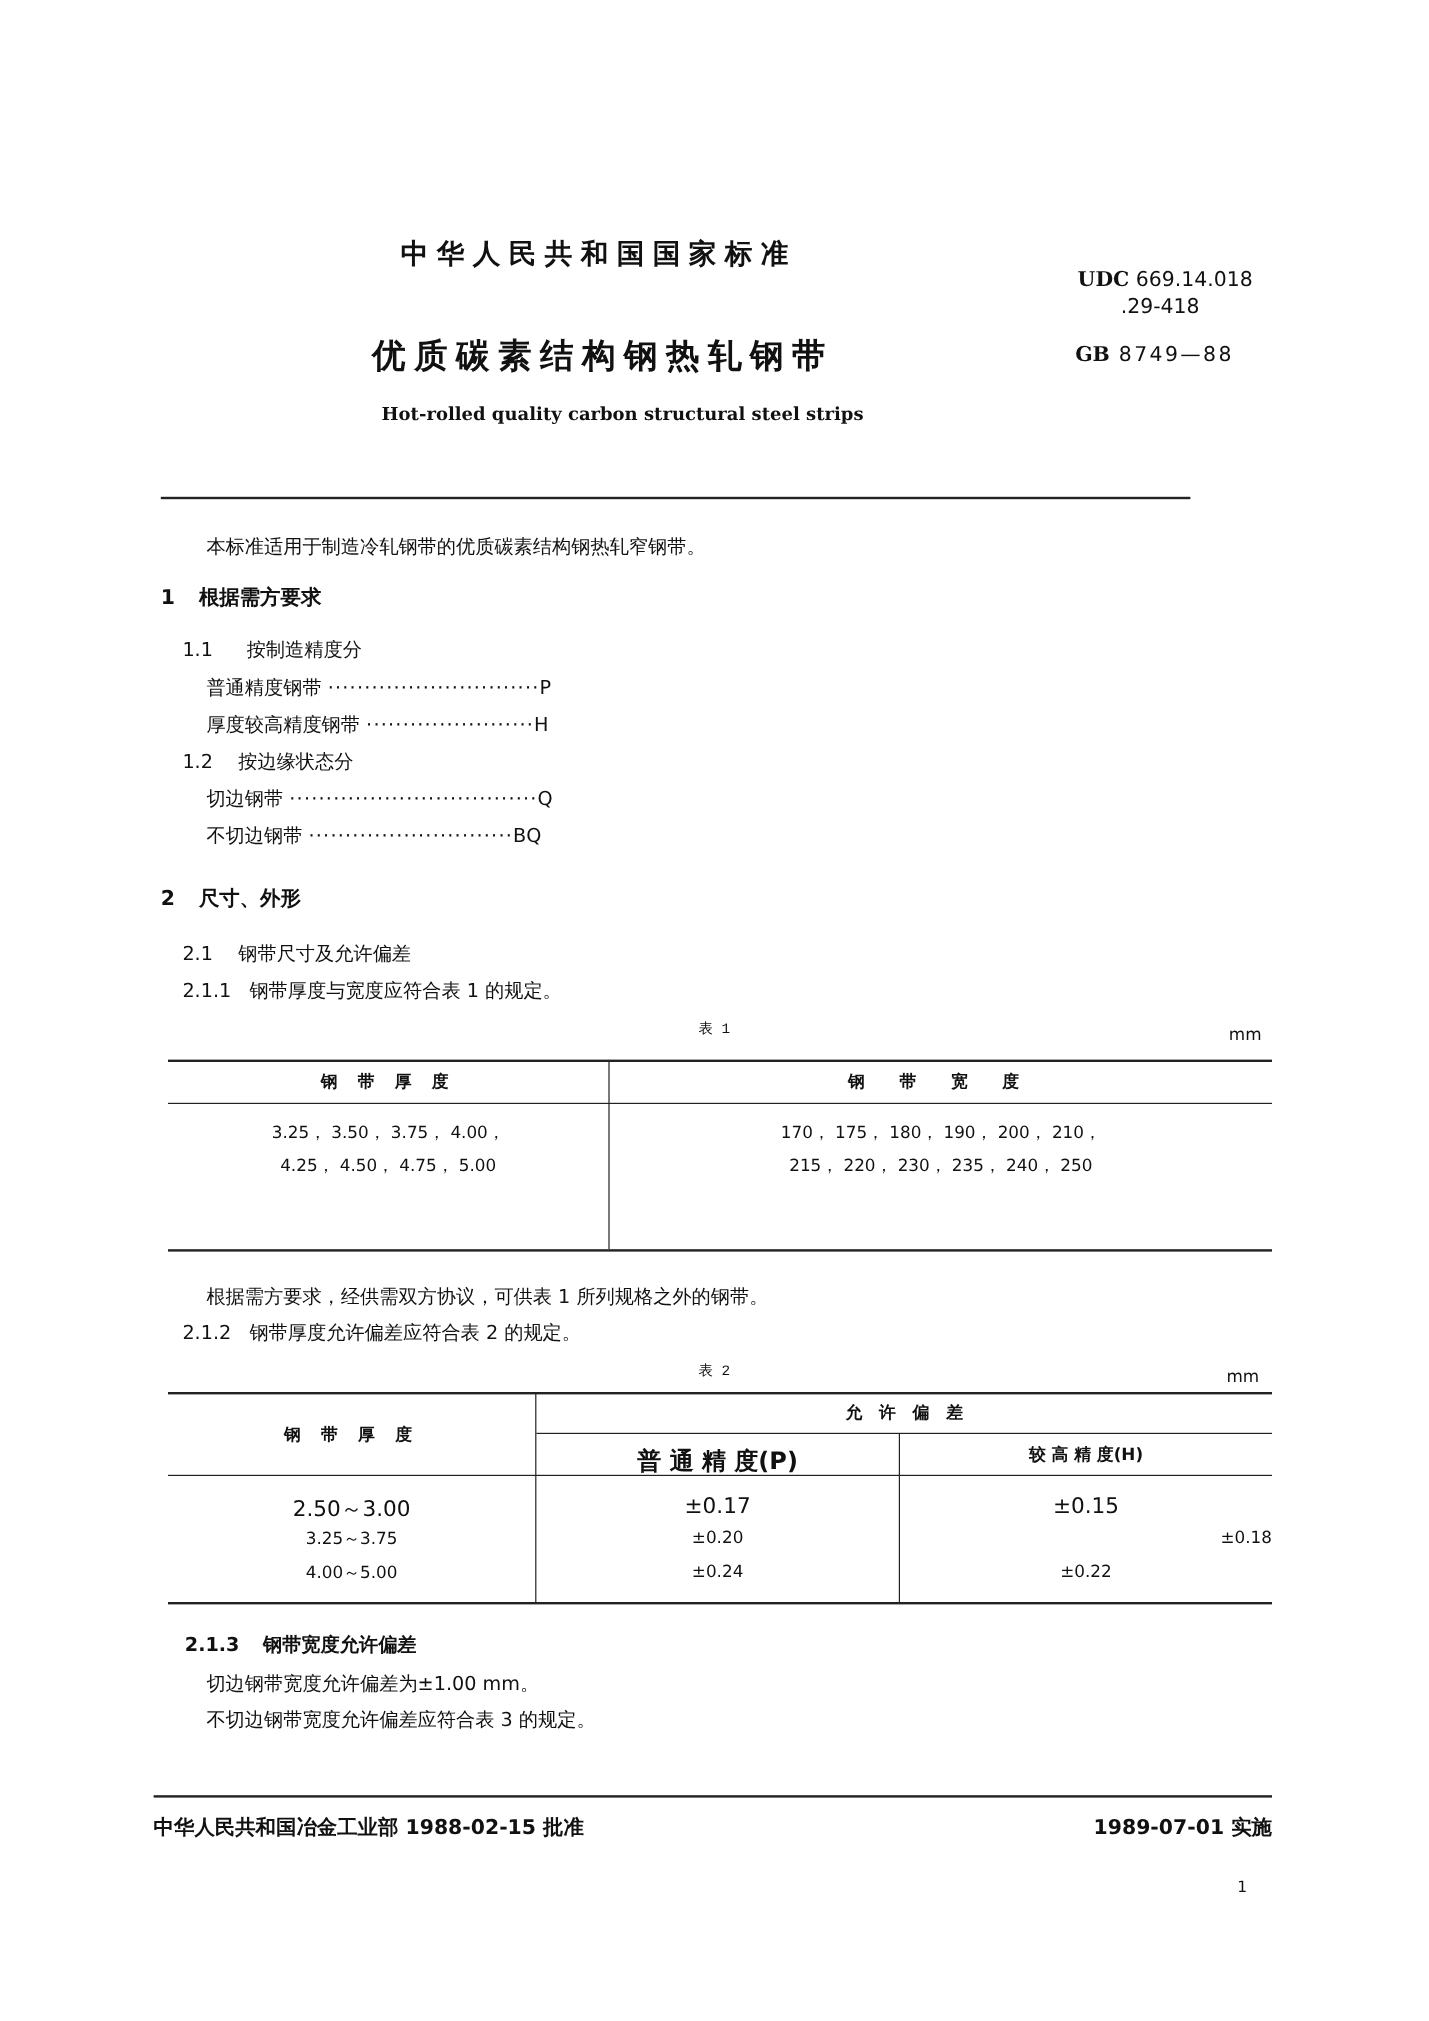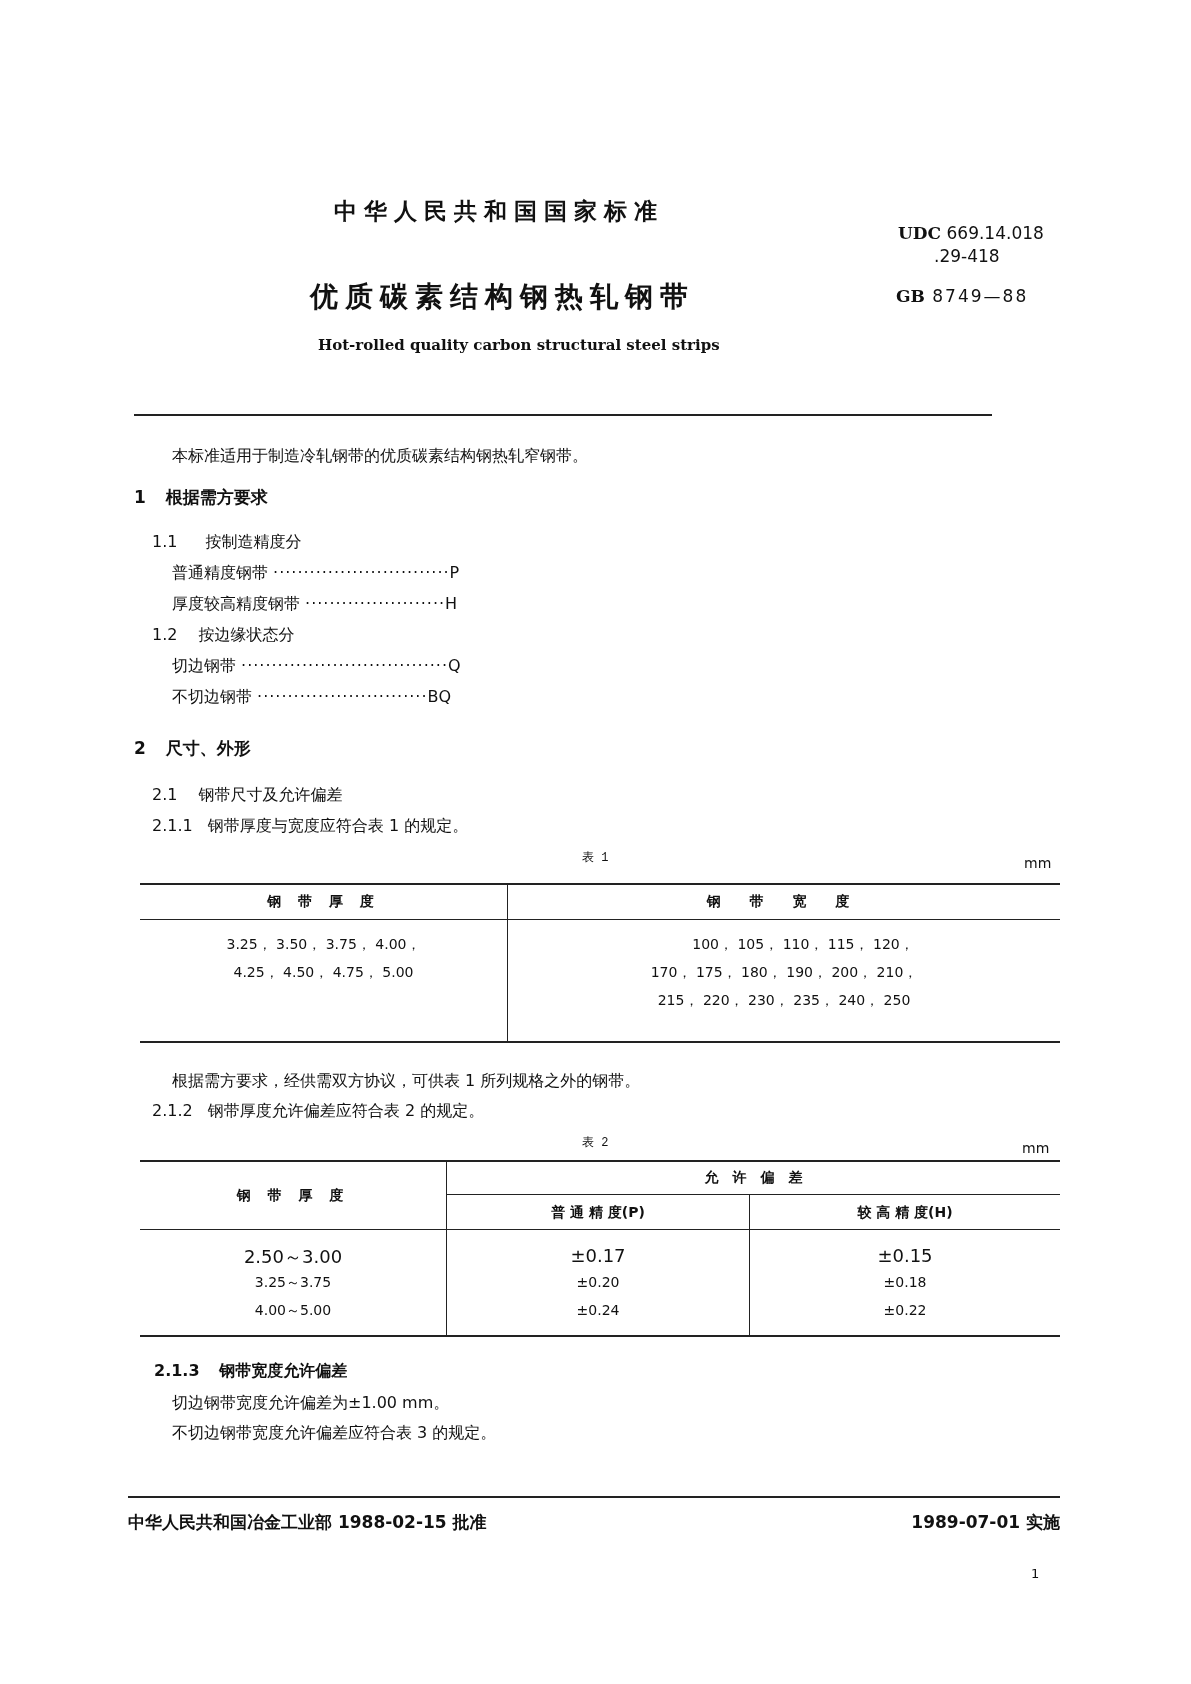--- a/index.html
+++ b/index.html
@@ -96,21 +96,20 @@
 <div class="rule" style="left:507px; top:884px; width:1px; height:157px;"></div>
 
 <div class="abs" style="left:140px; width:367px; text-align:center; top:893px; font-size:14px; font-weight:bold; letter-spacing:6px;">钢 带 厚 度</div>
 <div class="abs" style="left:508px; width:552px; text-align:center; top:893px; font-size:14px; font-weight:bold; letter-spacing:12px;">钢 带 宽 度</div>
 
 <div class="abs" style="left:140px; width:367px; top:930px; font-size:14px; text-align:center; line-height:28px;">
   <div>3.25， 3.50， 3.75， 4.00，</div>
   <div>4.25， 4.50， 4.75， 5.00</div>
 </div>
 <div class="abs" style="left:508px; width:552px; top:930px; font-size:14px; text-align:center; line-height:28px;">
-  <div style="padding-left:38px;">100， 105， 110， 115， 120，</div>
   <div>170， 175， 180， 190， 200， 210，</div>
   <div>215， 220， 230， 235， 240， 250</div>
 </div>
 
 <div class="abs p" style="left:172px; top:1071px;">根据需方要求，经供需双方协议，可供表 1 所列规格之外的钢带。</div>
 <div class="abs h2" style="left:152px; top:1101px;">
   <span>2.1.2</span>
   <span style="margin-left:10px;">钢带厚度允许偏差应符合表 2 的规定。</span>
 </div>
 
@@ -119,32 +118,32 @@
 
 <div class="rule" style="left:140px; top:1160px; width:920px; height:2px;"></div>
 <div class="rule" style="left:447px; top:1194px; width:613px; height:1px;"></div>
 <div class="rule" style="left:140px; top:1229px; width:920px; height:1px;"></div>
 <div class="rule" style="left:140px; top:1335px; width:920px; height:2px;"></div>
 <div class="rule" style="left:446px; top:1161px; width:1px; height:174px;"></div>
 <div class="rule" style="left:749px; top:1195px; width:1px; height:140px;"></div>
 
 <div class="abs" style="left:140px; width:306px; text-align:center; top:1187px; font-size:14px; font-weight:bold; letter-spacing:6px;">钢 带 厚 度</div>
 <div class="abs" style="left:447px; width:613px; text-align:center; top:1169px; font-size:14px; font-weight:bold;">允　许　偏　差</div>
-<div class="abs" style="left:447px; width:302px; text-align:center; top:1204px; font-size:14px; font-weight:bold;">普 通 精 度(P)</div>
+<div class="abs" style="left:447px; width:302px; text-align:center; top:1204px; font-size:20px; font-weight:bold;">普 通 精 度(P)</div>
 <div class="abs" style="left:750px; width:310px; text-align:center; top:1204px; font-size:14px; font-weight:bold;">较 高 精 度(H)</div>
 
 <div class="abs" style="left:140px; width:920px; top:1245px; font-size:18px; height:20px;">
   <span class="abs" style="left:0; width:306px; text-align:center;">2.50～3.00</span>
   <span class="abs" style="left:307px; width:302px; text-align:center;">±0.17</span>
   <span class="abs" style="left:610px; width:310px; text-align:center;">±0.15</span>
 </div>
 <div class="abs" style="left:140px; width:920px; top:1274px; font-size:14px; height:20px;">
   <span class="abs" style="left:0; width:306px; text-align:center;">3.25～3.75</span>
   <span class="abs" style="left:307px; width:302px; text-align:center;">±0.20</span>
-  <span class="abs" style="left:610px; width:310px; text-align:center;">±0.18</span>
+  <span class="abs" style="left:610px; width:310px; text-align:right;">±0.18</span>
 </div>
 <div class="abs" style="left:140px; width:920px; top:1302px; font-size:14px; height:20px;">
   <span class="abs" style="left:0; width:306px; text-align:center;">4.00～5.00</span>
   <span class="abs" style="left:307px; width:302px; text-align:center;">±0.24</span>
   <span class="abs" style="left:610px; width:310px; text-align:center;">±0.22</span>
 </div>
 
 <div class="abs h2" style="left:154px; top:1361px; font-weight:bold;">
   <span>2.1.3</span>
   <span style="margin-left:14px;">钢带宽度允许偏差</span>

